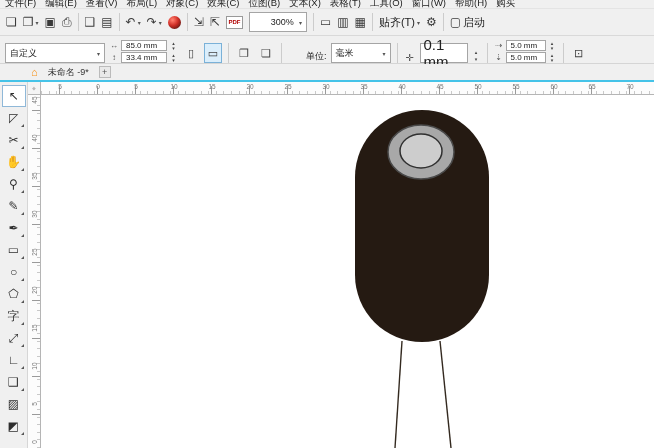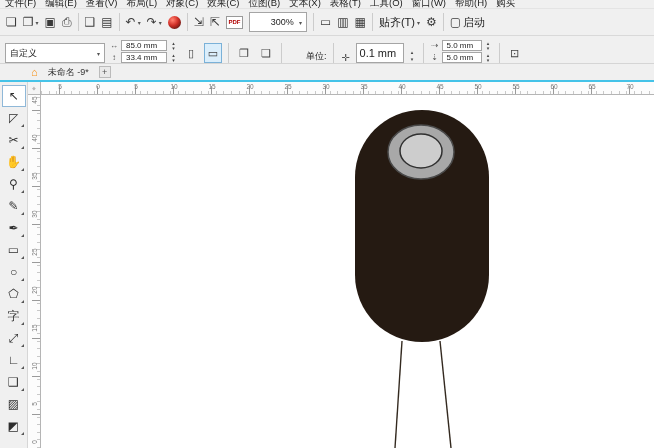--- a/index.html
+++ b/index.html
@@ -36,21 +36,21 @@
   .combo .caret{font-size:6px;color:#555;margin-left:3px}
   .preset{width:100px}
   .units-combo{width:60px}
   .sizeblock{display:flex;flex-direction:column;gap:1px}
   .sizerow{display:flex;align-items:center;gap:2px;height:11px}
   .mini{font-size:8px;color:#555;width:10px;text-align:center}
   .mini.big{font-size:10px;width:12px}
   .field{background:#fff;border:1px solid #a5a5a5;font-size:8px;padding:0 4px;height:11px;
     display:flex;align-items:center;color:#222}
   .w46{width:46px}.w40{width:40px}
-  .field.h20{height:20px;width:48px;font-size:11px;padding:0 3px}
+  .field.h20{height:20px;width:48px;font-size:15px;padding:0 3px}
   .spin{display:flex;flex-direction:column;justify-content:center;width:9px}
   .spin i{font-style:normal;font-size:5px;line-height:4.5px;color:#444;text-align:center}
   .spin.tall i{line-height:7px}
   .pbtn{display:flex;align-items:center;justify-content:center;width:18px;height:20px;
     border:1px solid transparent;background:transparent;font-size:11px;color:#444}
   .pbtn.active{background:#dbeefb;border-color:#7ab1d8}
   .plabel{font-size:9px;color:#222;margin-left:18px}
   .psep{width:1px;height:20px;background:#cccccc;margin:0 2px}
 
   
@@ -293,20 +293,24 @@
       </button>
     <div class="psep"></div>
     <button class="pbtn">
         <span>❐</span>
       </button>
     <button class="pbtn">
         <span>❏</span>
       </button>
     <div class="psep"></div>
     <span class="plabel">单位:</span>
+    <div class="combo units-combo">
+      <span>毫米</span>
+      <span class="caret">▾</span>
+    </div>
     <div class="psep"></div>
     <span class="mini big">✛</span>
     <div class="field h20">0.1 mm</div>
     <span class="spin tall">
         <i>▴</i>
         <i>▾</i>
       </span>
     <div class="psep"></div>
     <div class="sizeblock">
       <div class="sizerow">

